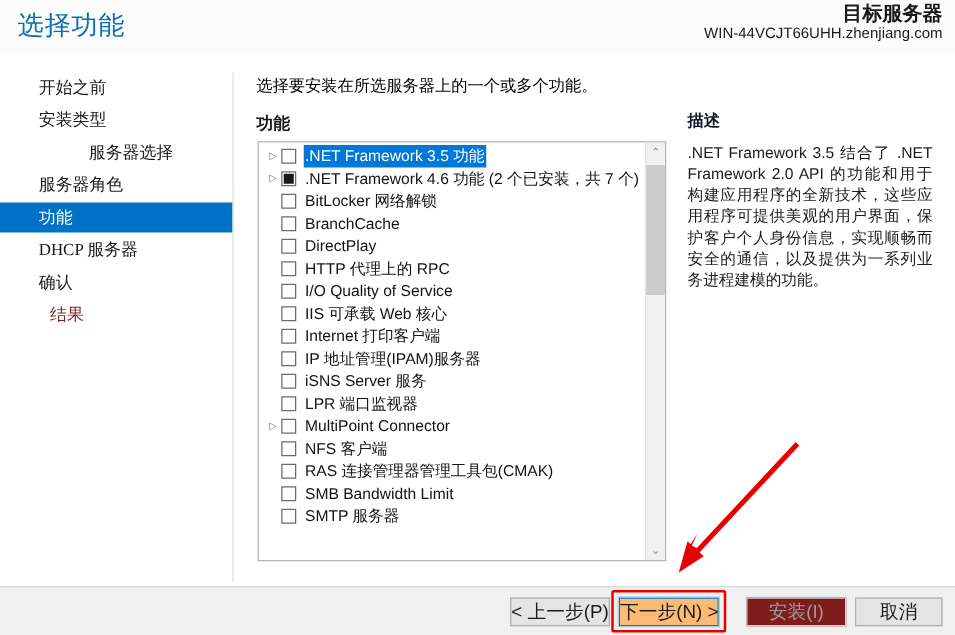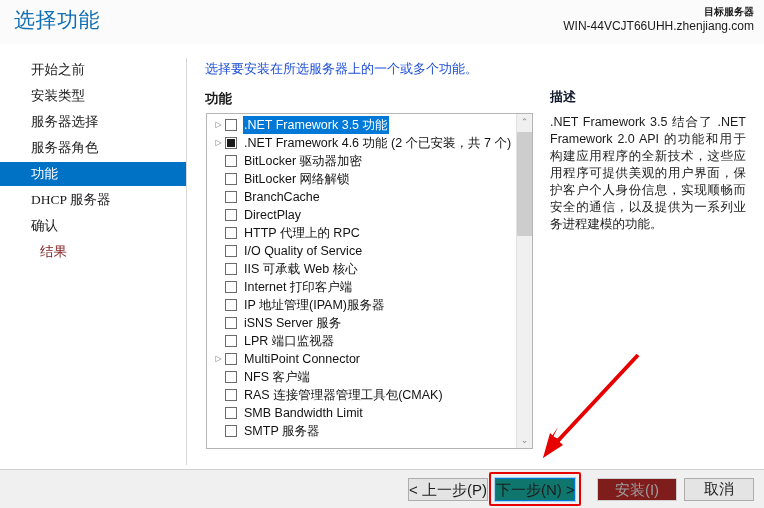--- a/index.html
+++ b/index.html
@@ -32,21 +32,21 @@
     letter-spacing: .5px;
     white-space: nowrap;
   }
   .target-server-block {
     position: absolute;
     right: 10px; top: 4px;
     text-align: right;
     line-height: 15px;
   }
   .target-server-label {
-    font-size: 10px;
+    font-size: 16px;
     font-weight: bold;
     color: #1a1a1a;
     display: block;
   }
   .target-server-name {
     font-size: 12px;
     color: #1a1a1a;
     display: block;
   }
 
@@ -89,21 +89,21 @@
   .main-panel {
     position: absolute;
     left: 187px; top: 44px;
     width: 577px; height: 424px;
     background: #ffffff;
   }
   .instruction {
     position: absolute;
     left: 18px; top: 16px;
     font-size: 13px;
-    color: #1d4ed8;
+    color: #000000;
     white-space: nowrap;
   }
   .section-heading {
     position: absolute;
     left: 18px; top: 46px;
     font-size: 13.5px;
     font-weight: bold;
     color: #1b1b1b;
   }
 
@@ -251,31 +251,31 @@
     font-size: 15px;
     color: #1b1b1b;
     background: #e4e4e4;
     border: 1px solid #adadad;
     box-sizing: border-box;
     white-space: nowrap;
   }
   .btn.back { left: 408px; width: 80px; }
   .btn.next {
     left: 495px; width: 80px;
-    background: #0f766e;
+    background: #fdba74;
     border: 1px solid #0078d7;
     outline: 1px solid #a8d3f0;
   }
   .btn.install {
     left: 597px; width: 80px;
     color: #9d9d9d;
     background: #7f1d1d;
     border: 1px solid #cfcfcf;
   }
-  .btn.cancel { left: 684px; width: 70px; font-family: Liberation Serif, serif; }
+  .btn.cancel { left: 684px; width: 70px; }
 
   
   .annot-box {
     position: absolute;
     left: 489px; top: 472px;
     width: 92px; height: 34px;
     border: 2px solid #e60000;
     border-radius: 2px;
     box-sizing: border-box;
     pointer-events: none;
@@ -294,21 +294,21 @@
   <div class="page-title">选择功能</div>
   <div class="target-server-block">
     <span class="target-server-label">目标服务器</span>
     <span class="target-server-name">WIN-44VCJT66UHH.zhenjiang.com</span>
   </div>
 </div>
 
 <div class="sidebar" id="sidebar">
     <div class="nav-item" style="top: 14px;">开始之前</div>
     <div class="nav-item" style="top: 40px;">安装类型</div>
-    <div class="nav-item" style="top: 66px;">服务器选择</div>
+    <div class="nav-item" style="top: 66px; margin-left: 40px;">服务器选择</div>
     <div class="nav-item" style="top: 92px;">服务器角色</div>
     <div class="nav-item selected" style="top: 118px;">功能</div>
     <div class="nav-item" style="top: 144px;">DHCP 服务器</div>
     <div class="nav-item" style="top: 170px;">确认</div>
     <div class="nav-item disabled" style="top: 196px;">结果</div>
   </div>
 <div class="sidebar-divider"></div>
 
 <div class="main-panel">
   <div class="instruction">选择要安装在所选服务器上的一个或多个功能。</div>
@@ -322,25 +322,20 @@
           <span class="feature-label">.NET Framework 3.5 功能</span>
         </div>
         <div class="feature-row">
           <span class="expander">▷</span>
           <span class="checkbox partial"></span>
           <span class="feature-label">.NET Framework 4.6 功能 (2 个已安装，共 7 个)</span>
         </div>
         <div class="feature-row">
           <span class="expander hidden"></span>
           <span class="checkbox unchecked"></span>
-          <span class="feature-label">BitLocker 驱动器加密</span>
-        </div>
-        <div class="feature-row">
-          <span class="expander hidden"></span>
-          <span class="checkbox unchecked"></span>
           <span class="feature-label">BitLocker 网络解锁</span>
         </div>
         <div class="feature-row">
           <span class="expander hidden"></span>
           <span class="checkbox unchecked"></span>
           <span class="feature-label">BranchCache</span>
         </div>
         <div class="feature-row">
           <span class="expander hidden"></span>
           <span class="checkbox unchecked"></span>

